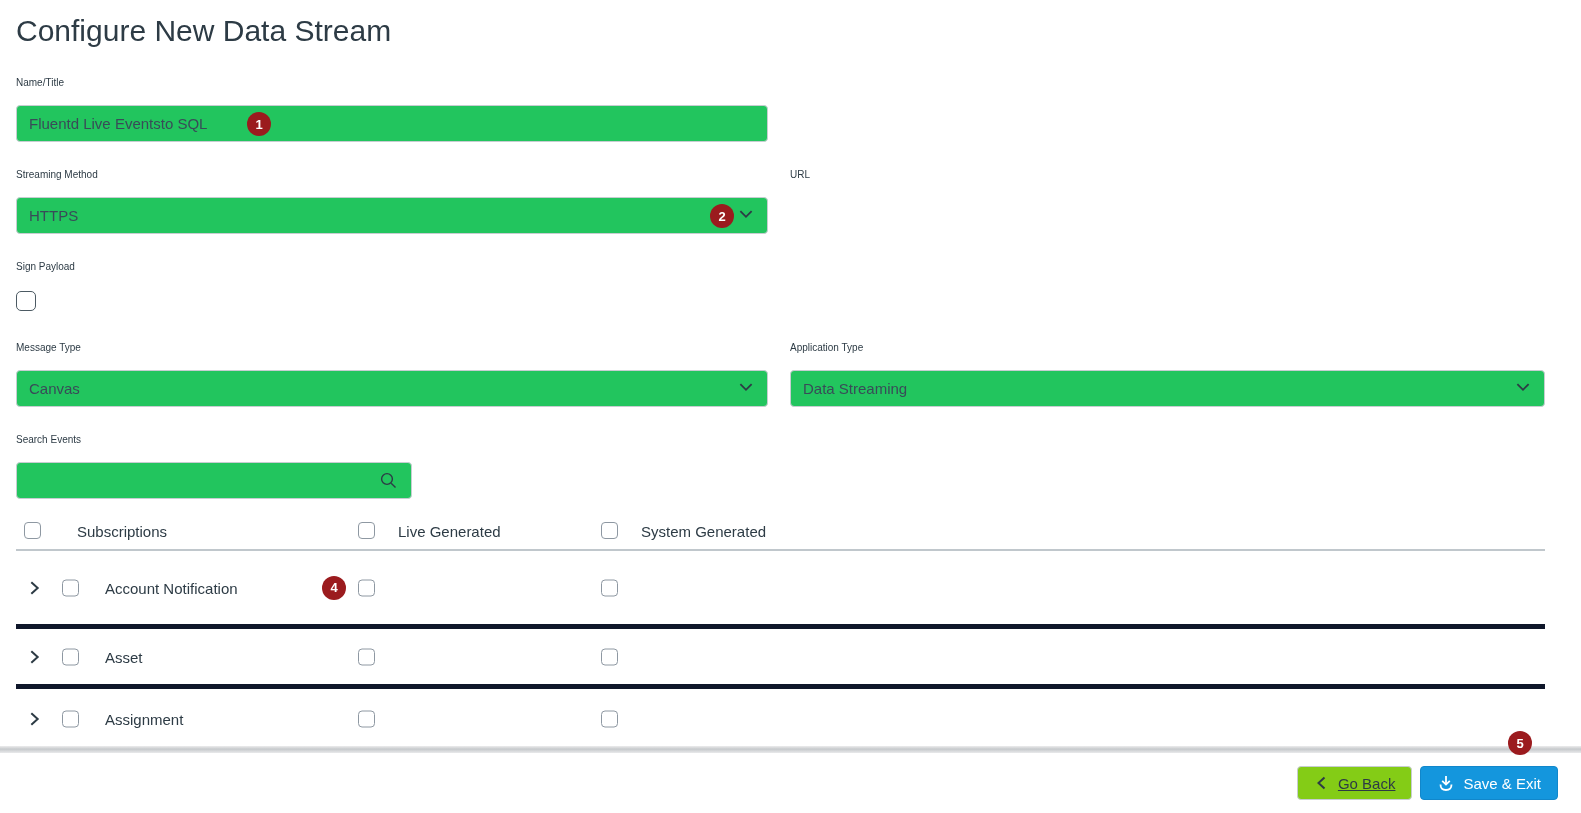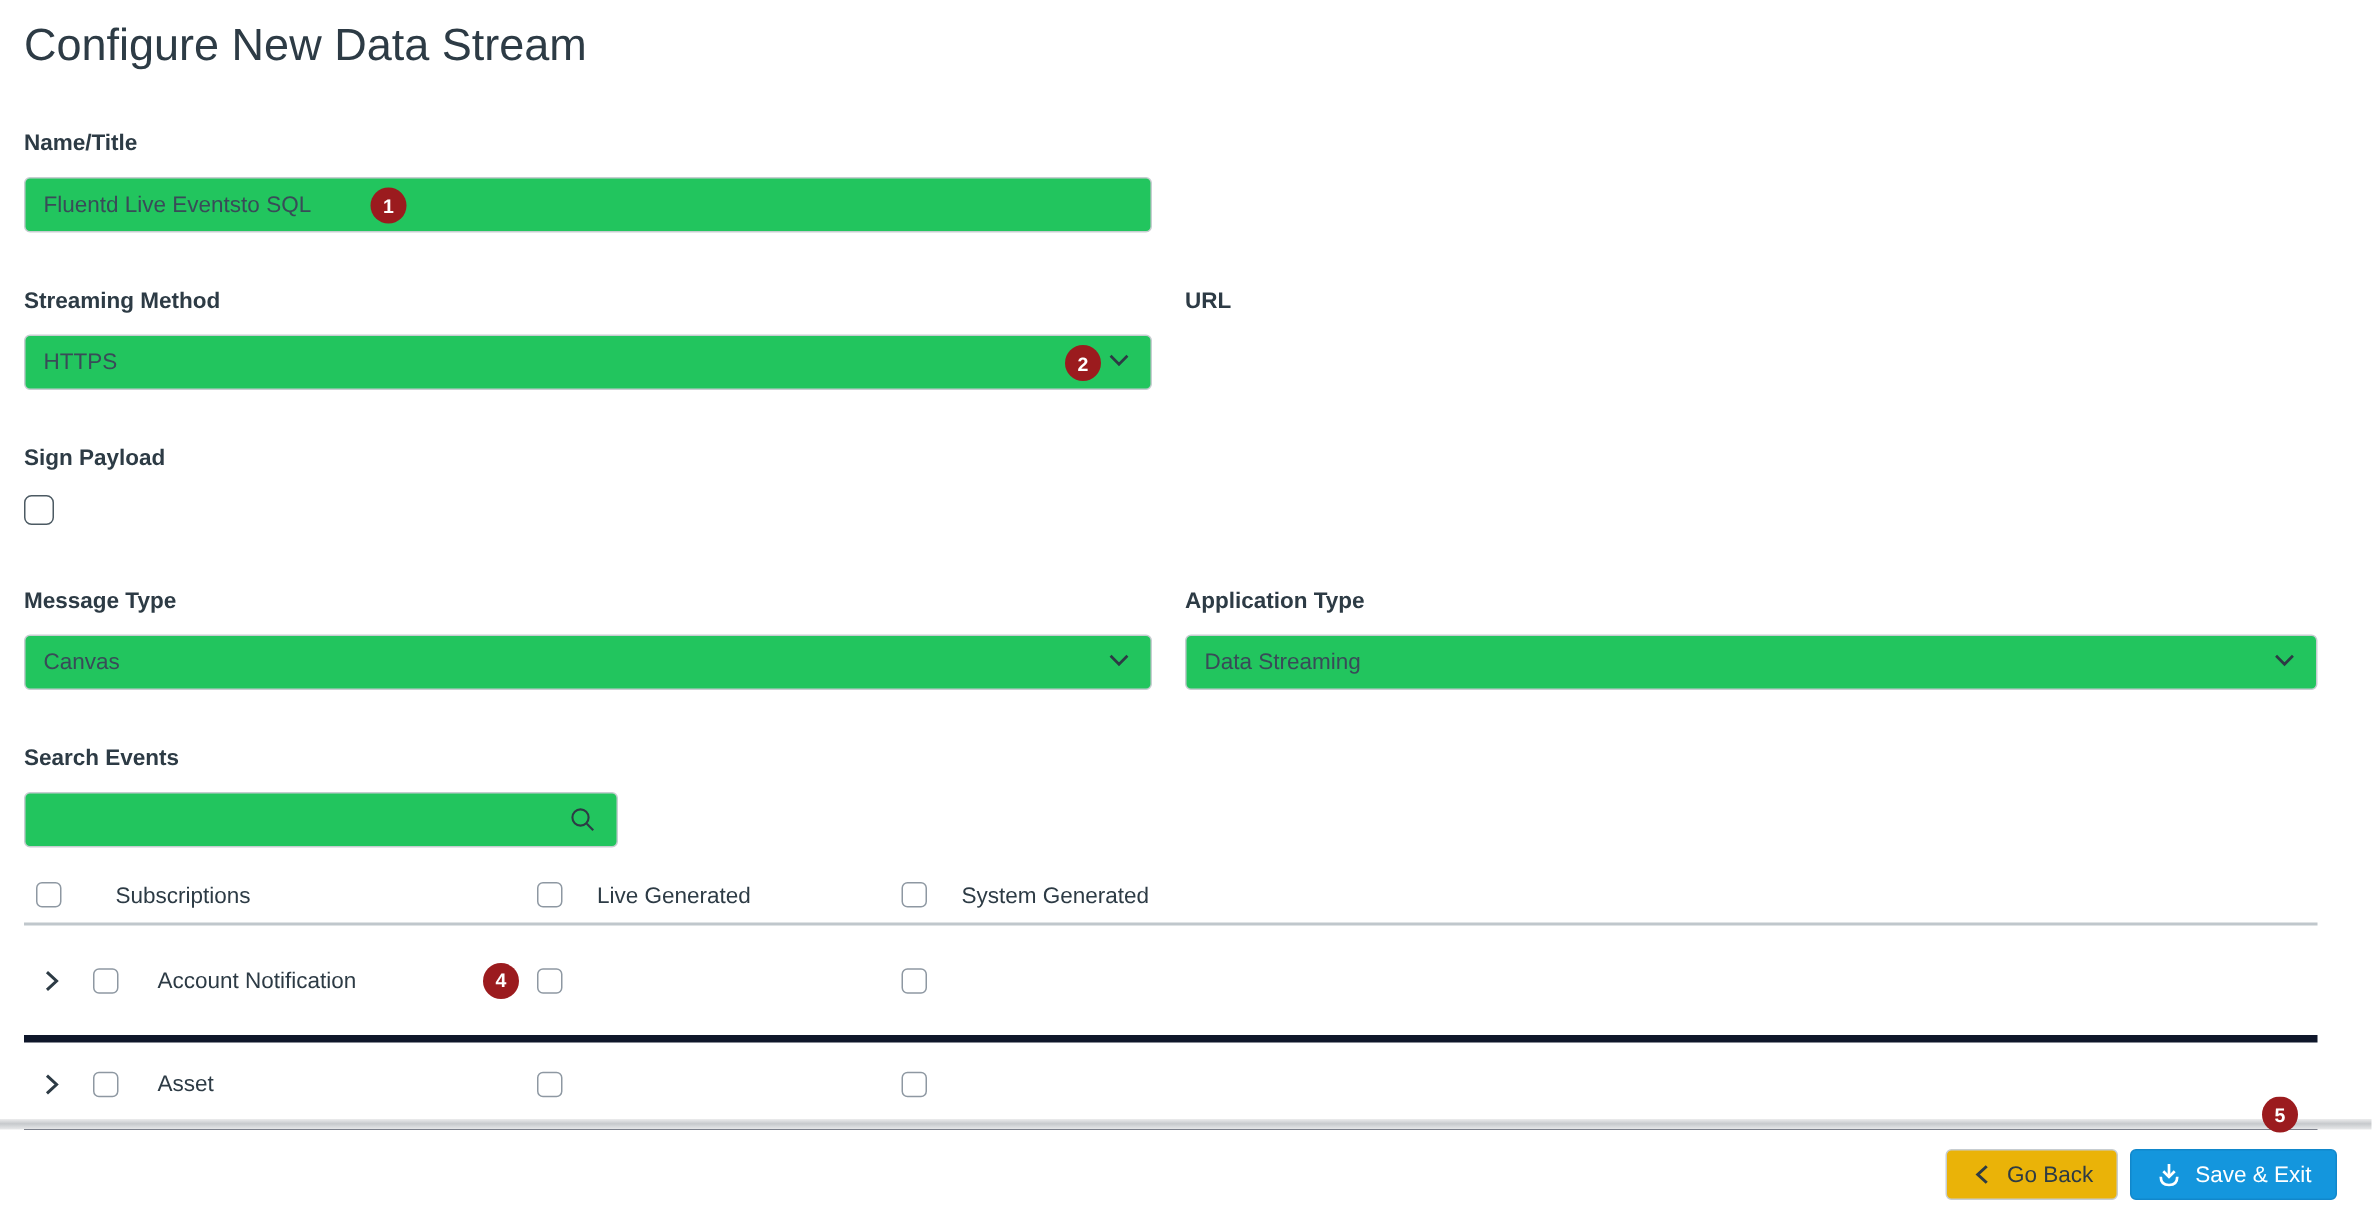--- a/index.html
+++ b/index.html
@@ -3,21 +3,21 @@
 <meta charset="utf-8">
 <style>
   * { margin:0; padding:0; box-sizing:border-box; }
   html,body { width:1581px; height:813px; background:#fff; overflow:hidden;
               font-family:"Liberation Sans", sans-serif; color:#2D3B45; }
 
   .page { padding:12px 36px 0 16px; position:relative; }
 
   h1.page-title { font-size:30px; font-weight:400; line-height:38px; color:#2D3B45; }
 
-  .field-label { margin-top:38px; font-size:15px; font-weight:700; line-height:16px; color:#2D3B45; }
+  .field-label { margin-top:25px; font-size:10px; font-weight:400; line-height:16px; color:#2D3B45; }
 
   .input-wrap { position:relative; margin-top:14px; }
   .text-input, .select-box {
     width:100%; height:37px; border:1px solid #C7CDD1; border-radius:4px;
     background:#22c55e; font-size:15px; color:#394B58; padding:0 12px;
     font-family:"Liberation Sans", sans-serif; outline:none;
   }
   .select-box { display:flex; align-items:center; justify-content:space-between; cursor:pointer; }
   .select-box .chev { flex:0 0 auto; margin-left:8px; }
 
@@ -68,21 +68,21 @@
   }
   .footer {
     position:fixed; left:0; bottom:0; width:1581px; height:60px; background:#fff;
     display:flex; align-items:center; justify-content:flex-end; gap:8px; padding-right:23px;
   }
   .btn {
     height:34px; border-radius:4px; font-size:15px; display:flex; align-items:center;
     gap:8px; padding:0 16px; cursor:pointer; font-family:"Liberation Sans", sans-serif;
     border:1px solid transparent;
   }
-  .btn-secondary { background:#eab308; border-color:#C7CDD1; color:#2D3B45; }
+  .btn-secondary { background:#84cc16; border-color:#C7CDD1; color:#2D3B45;text-decoration:underline; }
   .btn-primary { background:#1496DD; border-color:#1187CB; color:#fff; }
   .badge-footer { top:-22px; right:49px; }
 </style>
 </head>
 <body>
 
 <div class="page">
 
   <h1 class="page-title">Configure New Data Stream</h1>
 

